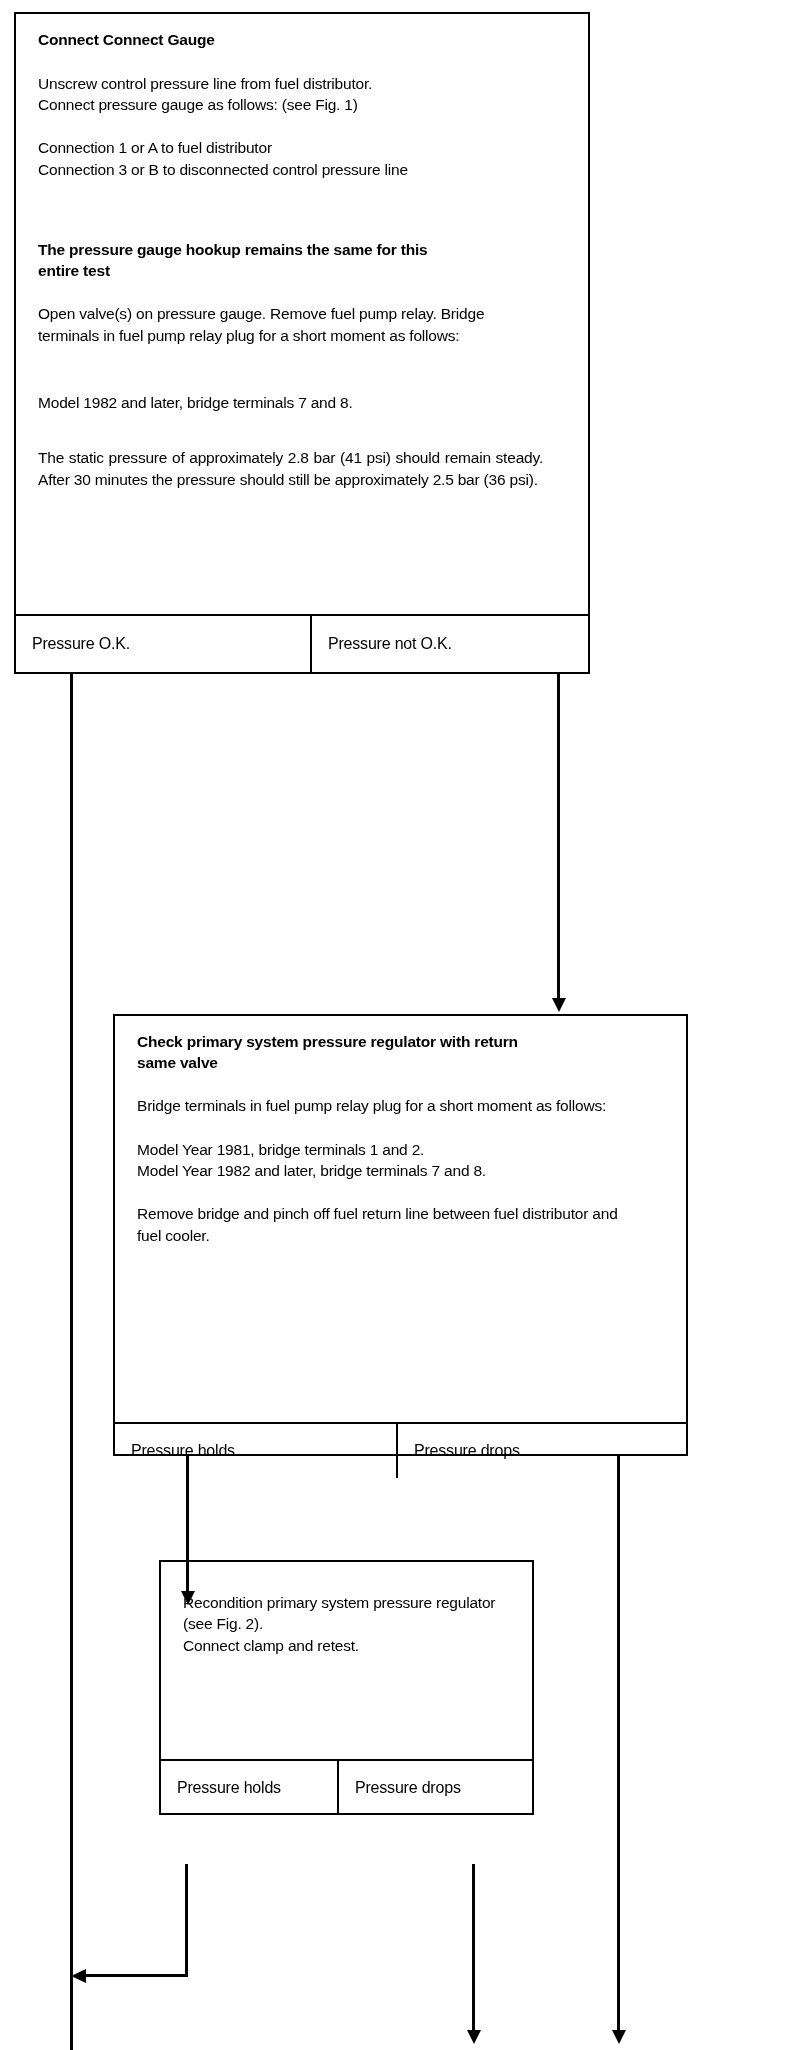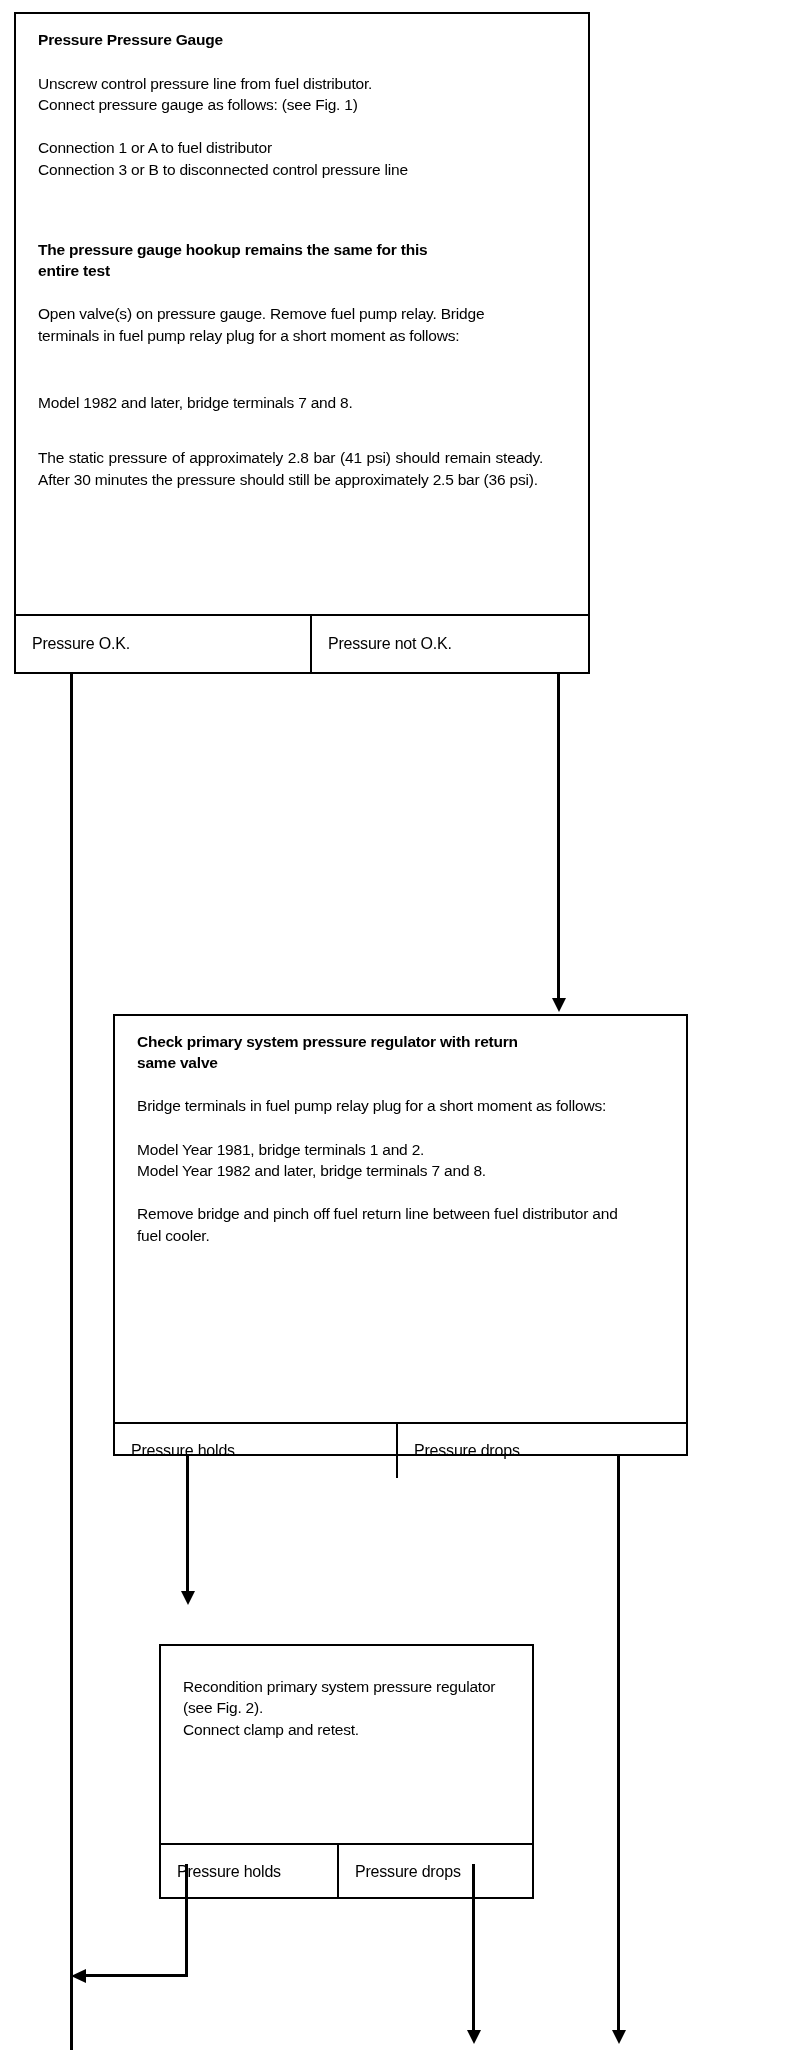--- a/index.html
+++ b/index.html
@@ -97,21 +97,21 @@
     border-right: 15px solid #000000;
   }
 </style>
 </head>
 <body>
 
 <div id="page">
 
   <div class="fc-box" id="box1" style="left:14px; top:12px; width:576px; height:662px;">
     <div class="fc-body" style="height:600px;">
-      <div class="fc-title">Pressure Pressure Gauge</div>
+      <div class="fc-title">Connect Connect Gauge</div>
       <div class="gap-md"></div>
       <div class="fc-para">Unscrew control pressure line from fuel distributor.</div>
       <div class="fc-para">Connect pressure gauge as follows: (see Fig. 1)</div>
       <div class="gap-md"></div>
       <div class="fc-para">Connection 1 or A to fuel distributor</div>
       <div class="fc-para">Connection 3 or B to disconnected control pressure line</div>
       <div class="gap-xl"></div>
       <div class="gap-sm"></div>
       <div class="fc-title">The pressure gauge hookup remains the same for this</div>
       <div class="fc-title">entire test</div>
@@ -147,21 +147,21 @@
     <div class="fc-decision" style="height:56px;">
       <div class="fc-cell left" style="width:283px;">
         <span>Pressure holds</span>
       </div>
       <div class="fc-cell" style="flex:1;">
         <span>Pressure drops</span>
       </div>
     </div>
   </div>
 
-  <div class="fc-box" id="box3" style="left:159px; top:1644px; width:375px; height:255px;">
+  <div class="fc-box" id="box3" style="left:159px; top:1560px; width:375px; height:255px;">
     <div class="fc-body" style="height:197px;">
       <div class="gap-sm"></div>
       <div class="fc-para">Recondition primary system pressure regulator</div>
       <div class="fc-para">(see Fig. 2).</div>
       <div class="fc-para">Connect clamp and retest.</div>
     </div>
     <div class="fc-decision" style="height:56px;">
       <div class="fc-cell left" style="width:178px;">
         <span>Pressure holds</span>
       </div>

